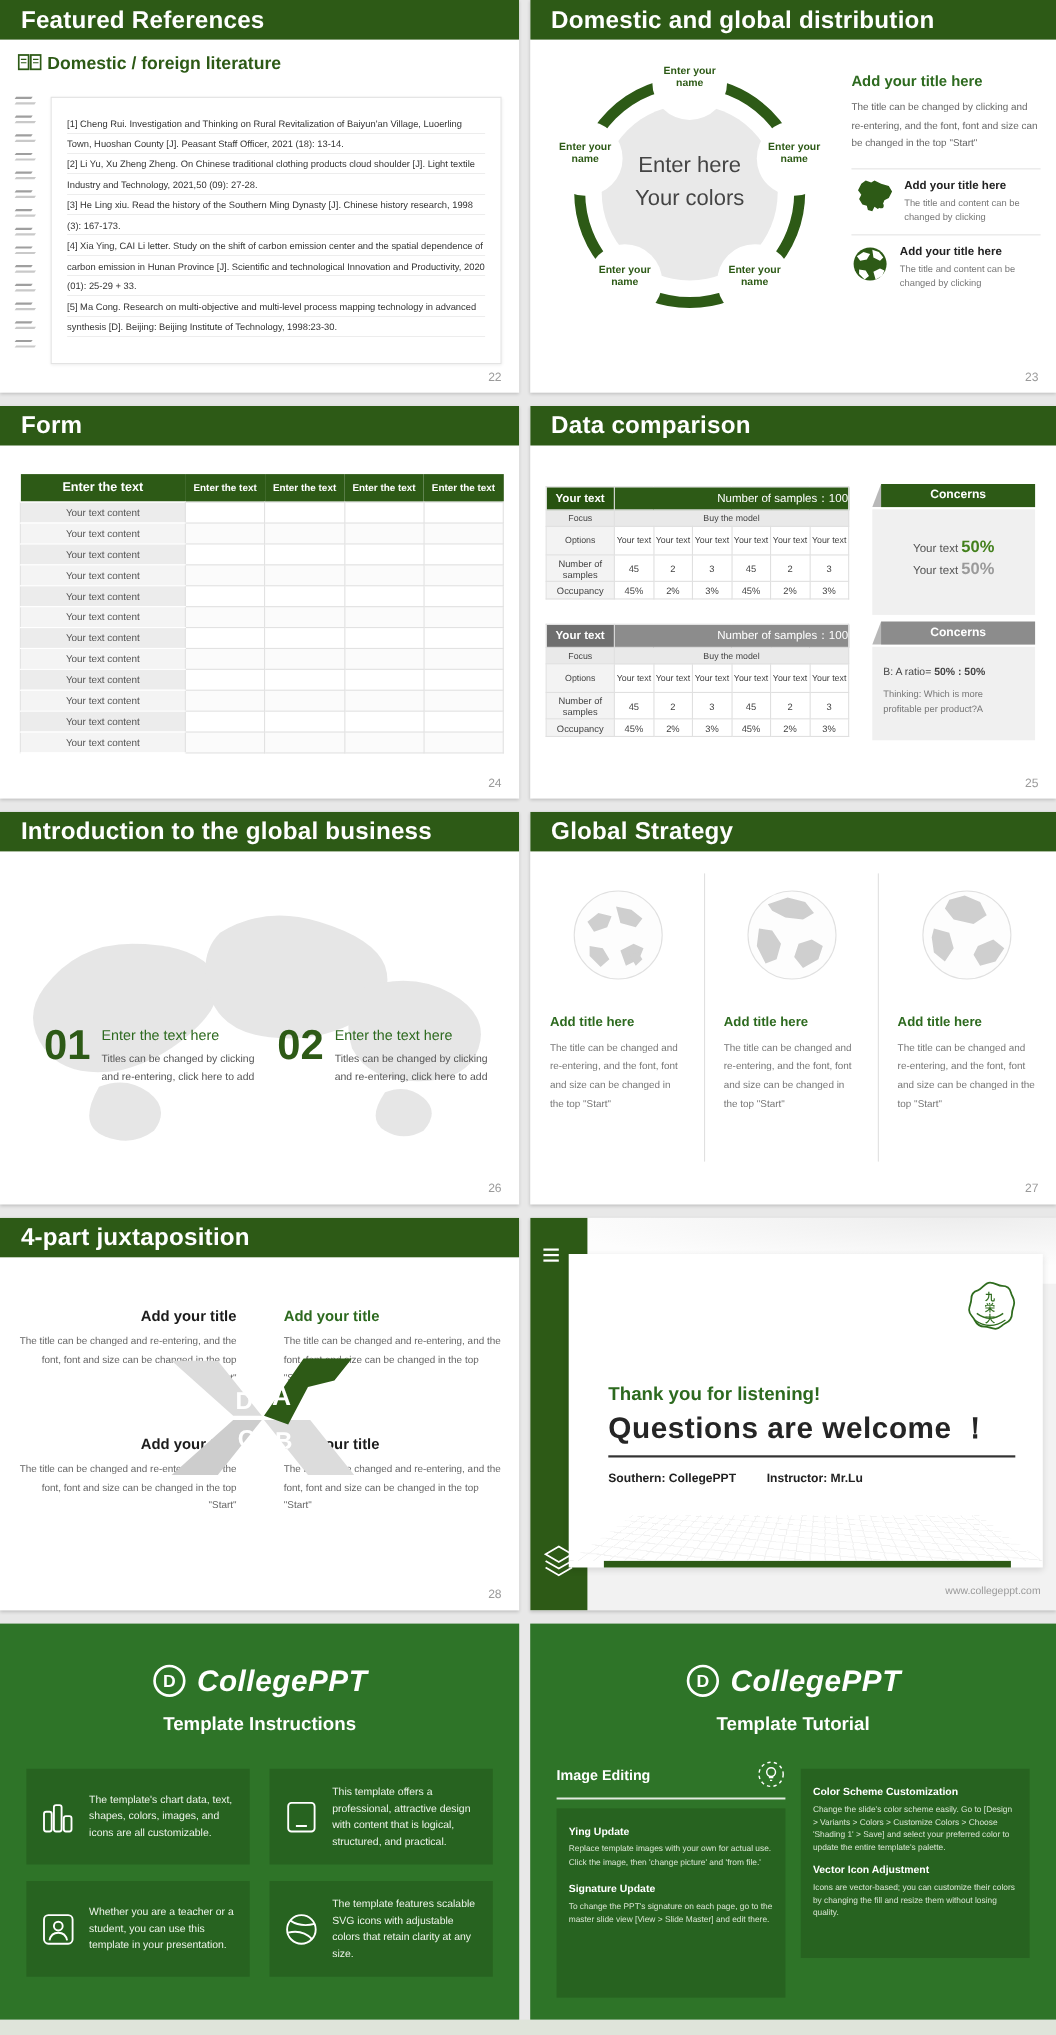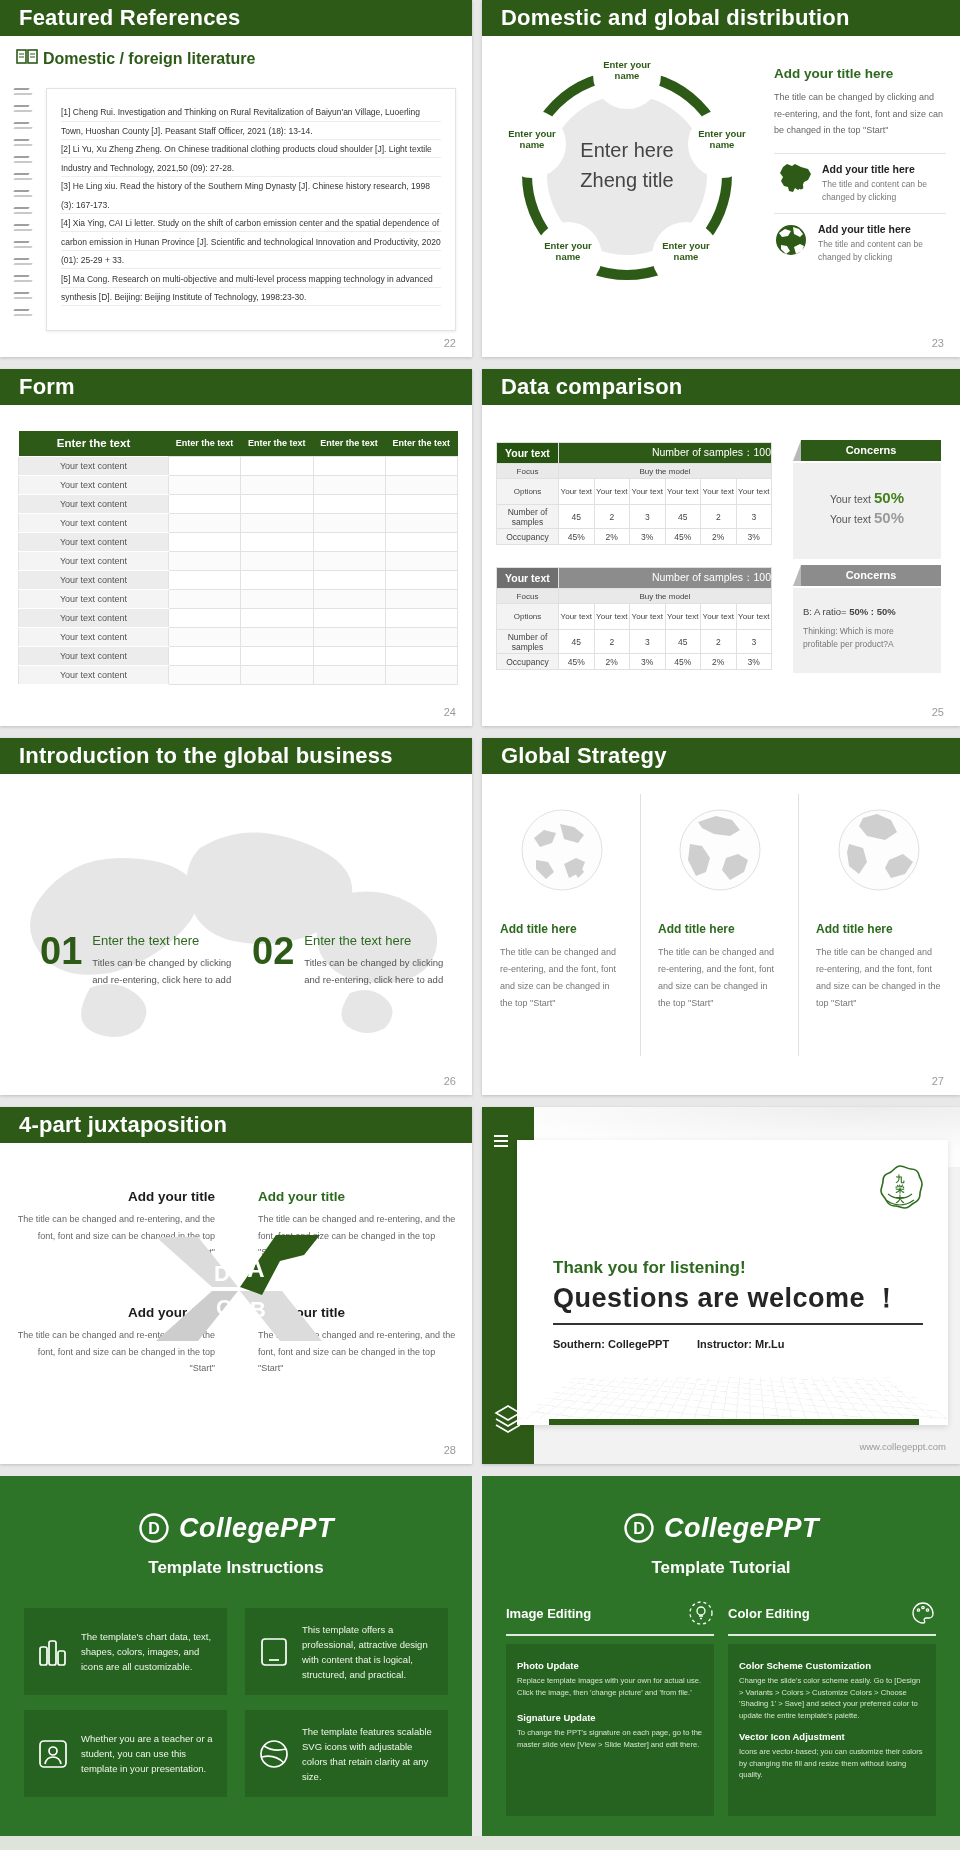--- a/index.html
+++ b/index.html
@@ -212,21 +212,21 @@
           <circle cx="135" cy="135" r="100" fill="none" stroke="#2d5a16" stroke-width="10"></circle>
           <circle cx="135" cy="135" r="80" fill="#e9e9e9"></circle>
           <circle cx="135" cy="35" r="34" fill="#fff"></circle>
           <circle cx="230" cy="104" r="34" fill="#fff"></circle>
           <circle cx="194" cy="216" r="34" fill="#fff"></circle>
           <circle cx="76" cy="216" r="34" fill="#fff"></circle>
           <circle cx="40" cy="104" r="34" fill="#fff"></circle>
         </svg>
         <div class="ctr">
           <div>Enter here</div>
-          <div>Zheng title</div>
+          <div>Your colors</div>
         </div>
         <div class="node" style="left:107px; top:19px;">Enter your name</div>
         <div class="node" style="left:202px; top:88px;">Enter your name</div>
         <div class="node" style="left:166px; top:200px;">Enter your name</div>
         <div class="node" style="left:48px;  top:200px;">Enter your name</div>
         <div class="node" style="left:12px;  top:88px;">Enter your name</div>
       </div>
       <div class="rpanel">
         <h3>Add your title here</h3>
         <div class="bd">The title can be changed by clicking and re-entering, and the font, font and size can be changed in the top "Start"</div>
@@ -689,40 +689,27 @@
               <svg width="26" height="26" viewBox="0 0 26 26">
                   <g fill="none" stroke="#fff" stroke-width="1.3">
                     <circle cx="13" cy="13" r="11" stroke-dasharray="3 3"></circle>
                     <circle cx="13" cy="11" r="4"></circle>
                     <path d="M11 16h4M12 18.5h2"></path>
                   </g>
                 </svg>
             </span>
           </div>
           <div class="tutcard">
-            <div class="st">Photo Update</div>
+            <div class="st">Ying Update</div>
             <div class="sb">Replace template images with your own for actual use. Click the image, then 'change picture' and 'from file.'</div>
             <div class="st" style="margin-top:14px;">Signature Update</div>
             <div class="sb">To change the PPT's signature on each page, go to the master slide view [View &gt; Slide Master] and edit there.</div>
           </div>
         </div>
         <div>
-          <div class="tuthead">
-            <span class="ht">Color Editing</span>
-            <span>
-              <svg width="26" height="26" viewBox="0 0 26 26">
-                  <g fill="none" stroke="#fff" stroke-width="1.3">
-                    <path d="M13 3a10 10 0 100 20c2 0 2-1.4 1.4-2.4-.8-1.3.2-2.6 1.8-2.6H19a4 4 0 004-4c0-6-4.5-11-10-11z"></path>
-                    <circle cx="8.5" cy="10" r="1.2"></circle>
-                    <circle cx="13" cy="7.5" r="1.2"></circle>
-                    <circle cx="17.5" cy="10" r="1.2"></circle>
-                  </g>
-                </svg>
-            </span>
-          </div>
           <div class="tutcard">
             <div class="st">Color Scheme Customization</div>
             <div class="sb">Change the slide's color scheme easily. Go to [Design &gt; Variants &gt; Colors &gt; Customize Colors &gt; Choose 'Shading 1' &gt; Save] and select your preferred color to update the entire template's palette.</div>
             <div class="st" style="margin-top:10px;">Vector Icon Adjustment</div>
             <div class="sb">Icons are vector-based; you can customize their colors by changing the fill and resize them without losing quality.</div>
           </div>
         </div>
       </div>
     </div>
   </div>

